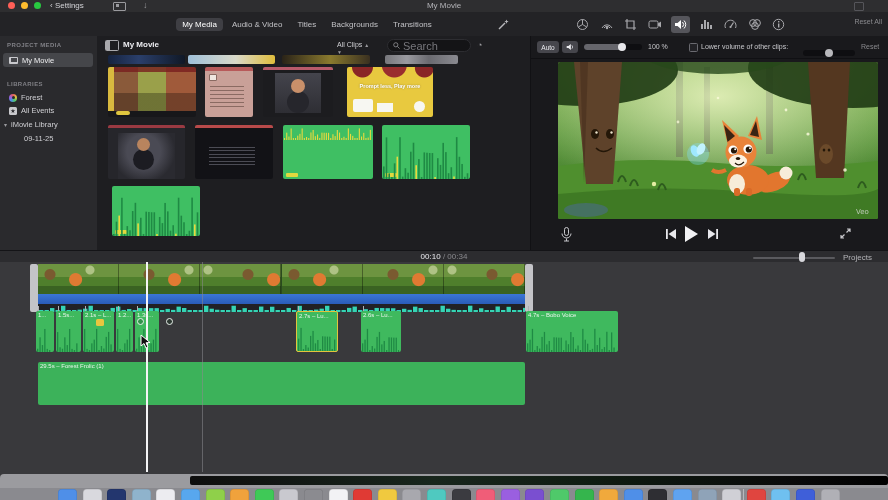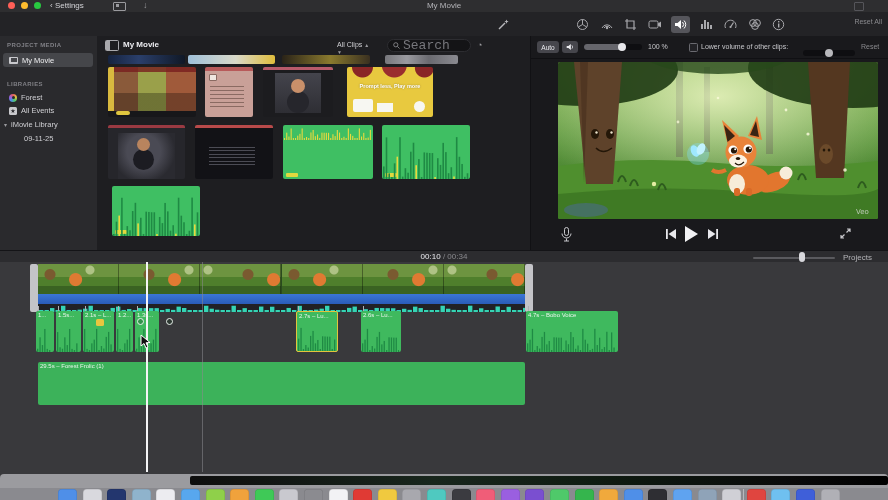--- a/index.html
+++ b/index.html
@@ -40,21 +40,21 @@
   .evbox{width:8px;height:8px;background:#c9c9cd;border-radius:1.5px;color:#2a2a2d;font-size:6px;line-height:8px;text-align:center;}
 
   
   .browser{left:97px;top:36px;width:433px;height:214px;background:#1e1e21;}
   .bhead{left:0;top:0;width:433px;height:18px;}
   .panetoggle{left:8px;top:4px;width:12px;height:9px;border:1px solid #a8a8ac;border-radius:1.5px;}
   .panetoggle:after{content:"";position:absolute;left:0;top:0;width:4px;height:9px;background:#a8a8ac;}
   .btitle{left:26px;top:4px;color:#ececf0;font-size:8px;font-weight:bold;}
   .allclips{left:240px;top:5px;color:#d0d0d4;font-size:7px;}
   .searchbox{left:290px;top:3px;width:84px;height:13px;background:#141416;border:1px solid #2d2d31;border-radius:7px;display:flex;align-items:center;padding:0 5px;box-sizing:border-box;gap:3px;}
-  .searchbox input{background:transparent;border:none;outline:none;color:#cacace;font-size:13px;width:60px;padding:0;font-family:Liberation Mono, monospace;}
+  .searchbox input{background:transparent;border:none;outline:none;color:#cacace;font-size:11px;width:60px;padding:0;font-family:Liberation Sans, sans-serif;}
   .searchbox input::placeholder{color:#77777c;}
   .reficon{left:380px;top:4px;color:#9a9a9e;font-size:9px;}
   .th{position:absolute;border-radius:2px;overflow:hidden;}
 
   
   .s0a{background:linear-gradient(90deg,#16233f,#2a3f6b 40%,#101826);}
   .s0b{background:linear-gradient(90deg,#9fc0d9,#d9d9c9 55%,#e0bd3c);}
   .s0c{background:linear-gradient(90deg,#2a2318,#8a7a2e 55%,#3a3020);}
   .s0d{background:linear-gradient(90deg,#77777c,#9a9aa0 30%,#6a6a70 60%,#8a8a90);}
 
@@ -153,20 +153,27 @@
       <span>‹</span>
       <span>Settings</span>
     </div>
     <div class="abs impbox"></div>
     <div class="abs tbicon" style="left:143px;">↓</div>
     <div class="abs wintitle">My Movie</div>
     <div class="abs extrabox"></div>
   </div>
 
   <div class="abs tabstrip"></div>
+  <div class="abs tabbar">
+      <div class="tab active">My Media</div>
+      <div class="tab">Audio &amp; Video</div>
+      <div class="tab">Titles</div>
+      <div class="tab">Backgrounds</div>
+      <div class="tab">Transitions</div>
+    </div>
 
   <div class="abs aicon" style="left:496px;top:17px;">
     <svg width="13" height="13" viewBox="0 0 13 13">
         <path d="M2 11 L8 5" stroke="#b8b8bc" stroke-width="1.4"></path>
         <path d="M9.5 1.5 l.6 1.5 1.5.6 -1.5.6 -.6 1.5 -.6-1.5 -1.5-.6 1.5-.6z" fill="#b8b8bc"></path>
       </svg>
   </div>
 
   <div class="abs adjicons">
     <div class="aicon">

